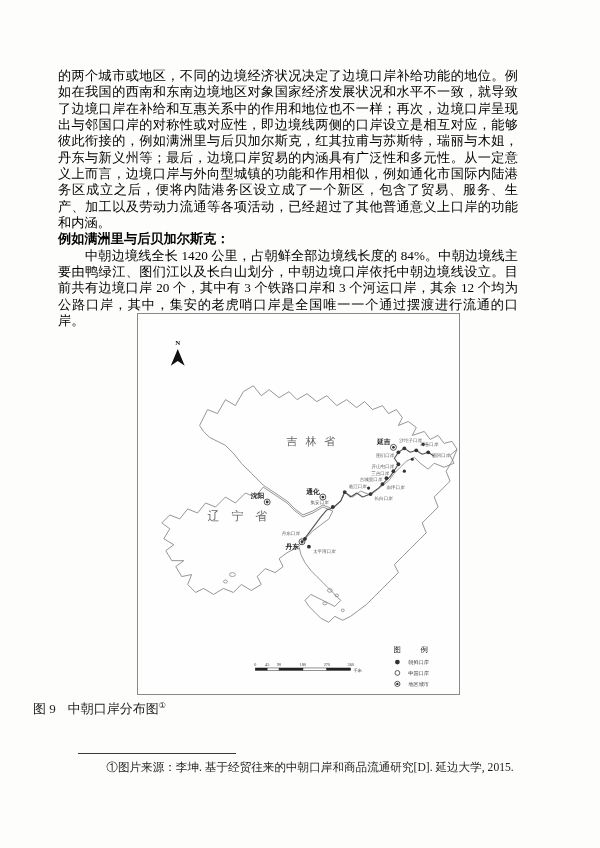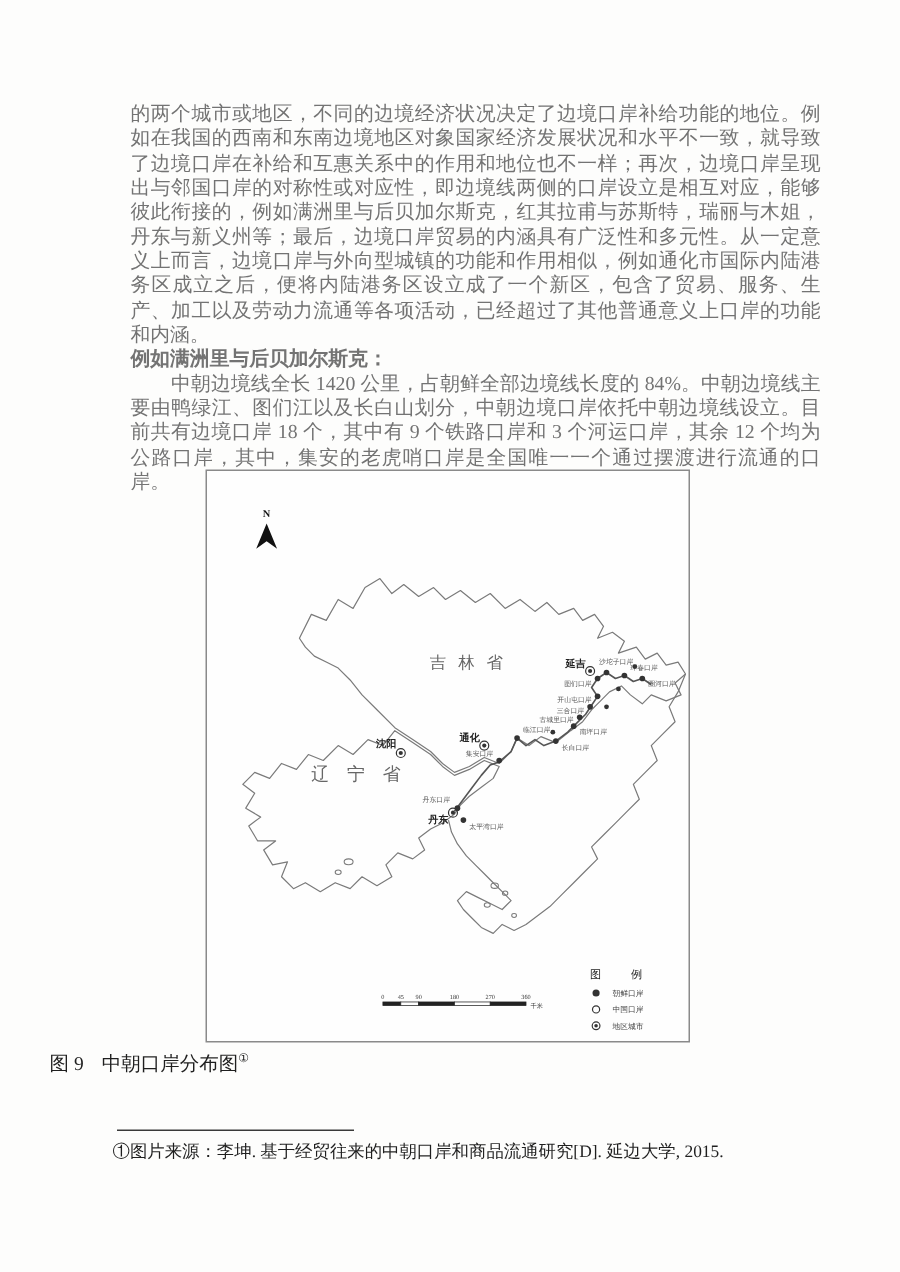--- a/index.html
+++ b/index.html
@@ -1,49 +1,49 @@
 <!DOCTYPE html>
 <html><head>
 <meta charset="utf-8">
 <style>
   html,body{margin:0;padding:0;}
   body{width:600px;height:848px;background:#fdfdfc;font-family:"Liberation Serif","DejaVu Serif",serif;color:#222;}
   .page{position:relative;width:600px;height:848px;overflow:hidden;background:#fdfdfc;}
-  .textblock{position:absolute;left:87px;top:68px;width:460px;font-size:13.2px;line-height:16.35px;text-align:justify;color:#737373;}
+  .textblock{position:absolute;left:58px;top:68px;width:460px;font-size:13.2px;line-height:16.35px;text-align:justify;color:#000000;}
   .textblock p{margin:0;}
   .heading{font-weight:bold;margin:0;}
   .p2{text-indent:2.05em;}
   .figure-box{position:absolute;left:137px;top:313px;width:323px;height:382px;border:1px solid #8a8a8a;background:#fefefe;box-sizing:border-box;}
   .figure-box svg{display:block;width:100%;height:100%;}
   .caption{position:absolute;top:700px;left:0;width:600px;text-align:left;font-size:13px;color:#1f1f1f;padding-left:33px;}
   .caption .cap-prefix{margin-right:12px;}
   .caption sup{font-size:8px;vertical-align:super;}
   .footnote-rule{position:absolute;left:78px;top:753px;width:158px;border-top:1.2px solid #3a3a3a;}
-  .footnote{position:absolute;left:75px;top:760px;width:470px;font-size:11.6px;line-height:15px;color:#1f1f1f;}
+  .footnote{position:absolute;left:75px;top:760px;width:470px;font-size:11.6px;line-height:15px;color:#1f1f1f;text-align:center;}
   
   .prov{fill:#666;}
   .city{font-size:6.8px;font-weight:bold;fill:#222;}
   .port{font-size:4.6px;fill:#555;}
   .legend-t{font-size:7.5px;letter-spacing:9px;fill:#222;}
   .legend-i{font-size:5.2px;fill:#444;}
   .scale{font-size:4.2px;fill:#333;}
   .north{font-size:7px;fill:#111;font-weight:bold;}
   .outline{fill:none;stroke:#7a7a7a;stroke-width:0.8;stroke-linejoin:round;}
   .river{fill:none;stroke:#555;stroke-width:1.1;stroke-linejoin:round;}
   .island{fill:none;stroke:#7a7a7a;stroke-width:0.7;}
 </style>
 </head>
 <body>
 
 <div class="page">
 
   <div class="textblock">
     <p>的两个城市或地区，不同的边境经济状况决定了边境口岸补给功能的地位。例如在我国的西南和东南边境地区对象国家经济发展状况和水平不一致，就导致了边境口岸在补给和互惠关系中的作用和地位也不一样；再次，边境口岸呈现出与邻国口岸的对称性或对应性，即边境线两侧的口岸设立是相互对应，能够彼此衔接的，例如满洲里与后贝加尔斯克，红其拉甫与苏斯特，瑞丽与木姐，丹东与新义州等；最后，边境口岸贸易的内涵具有广泛性和多元性。从一定意义上而言，边境口岸与外向型城镇的功能和作用相似，例如通化市国际内陆港务区成立之后，便将内陆港务区设立成了一个新区，包含了贸易、服务、生产、加工以及劳动力流通等各项活动，已经超过了其他普通意义上口岸的功能和内涵。</p>
     <p class="heading">例如满洲里与后贝加尔斯克：</p>
-    <p class="p2">中朝边境线全长 1420 公里，占朝鲜全部边境线长度的 84%。中朝边境线主要由鸭绿江、图们江以及长白山划分，中朝边境口岸依托中朝边境线设立。目前共有边境口岸 18 个，其中有 9 个铁路口岸和 3 个河运口岸，其余 12 个均为公路口岸，其中，集安的老虎哨口岸是全国唯一一个通过摆渡进行流通的口岸。</p>
+    <p class="p2">中朝边境线全长 1420 公里，占朝鲜全部边境线长度的 84%。中朝边境线主要由鸭绿江、图们江以及长白山划分，中朝边境口岸依托中朝边境线设立。目前共有边境口岸 20 个，其中有 3 个铁路口岸和 3 个河运口岸，其余 12 个均为公路口岸，其中，集安的老虎哨口岸是全国唯一一个通过摆渡进行流通的口岸。</p>
   </div>
 
   <div class="figure-box">
     <svg id="map-svg" viewBox="0 0 323 382" xmlns="http://www.w3.org/2000/svg">
 
       <path d="M40,35 L33,52 L40,47 L47,52 Z" fill="#111"></path>
 
       <path class="outline" d="M62,112 L70,96 80,100 88,86 98,92 106,78 116,72 124,82 132,76 142,84 152,78 160,86 170,80 180,88 190,82 200,92 210,86 220,94 228,88 236,96 246,92 252,100 260,96 266,104 262,112 272,108 280,114 276,122 288,118 294,126 302,122 308,130 316,128 321,136 314,142 318,150 308,154 298,150 292,156 284,150 278,144 270,148 264,154 258,160 252,168 244,174 234,182 224,178 216,184 208,179 204,188 196,196 186,192 176,198 166,202 158,196 150,188 138,180 126,172 114,160 104,150 96,140 88,132 80,128 72,124 66,118 Z"></path>
 
       <path class="outline" d="M126,174 L138,182 150,190 158,198 166,204 176,200 186,194 196,198 192,206 184,212 176,218 170,224 166,230 158,236 150,240 142,246 146,254 138,260 128,256 120,264 124,272 114,278 104,272 96,280 86,276 76,282 66,276 58,280 50,272 54,262 44,264 38,254 46,248 34,248 28,238 36,232 26,226 32,216 24,210 32,202 42,206 50,196 60,200 68,190 78,194 88,184 98,190 108,180 118,184 Z"></path>

